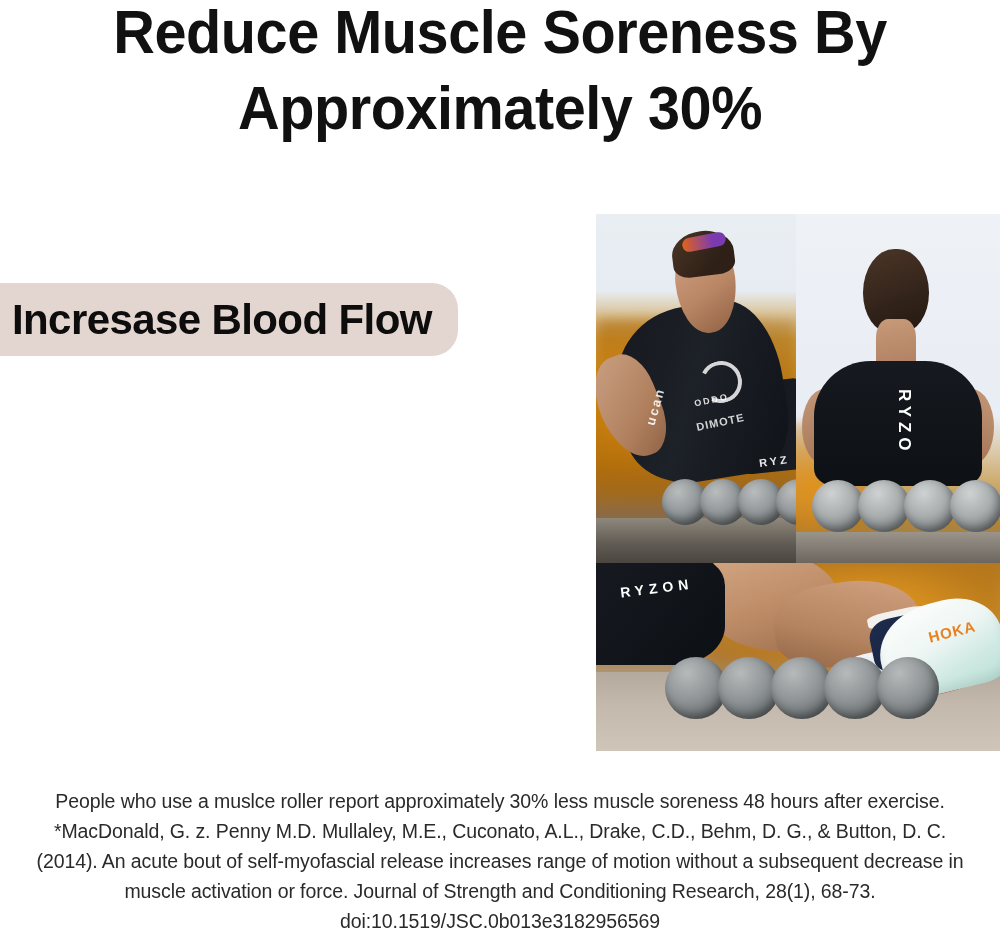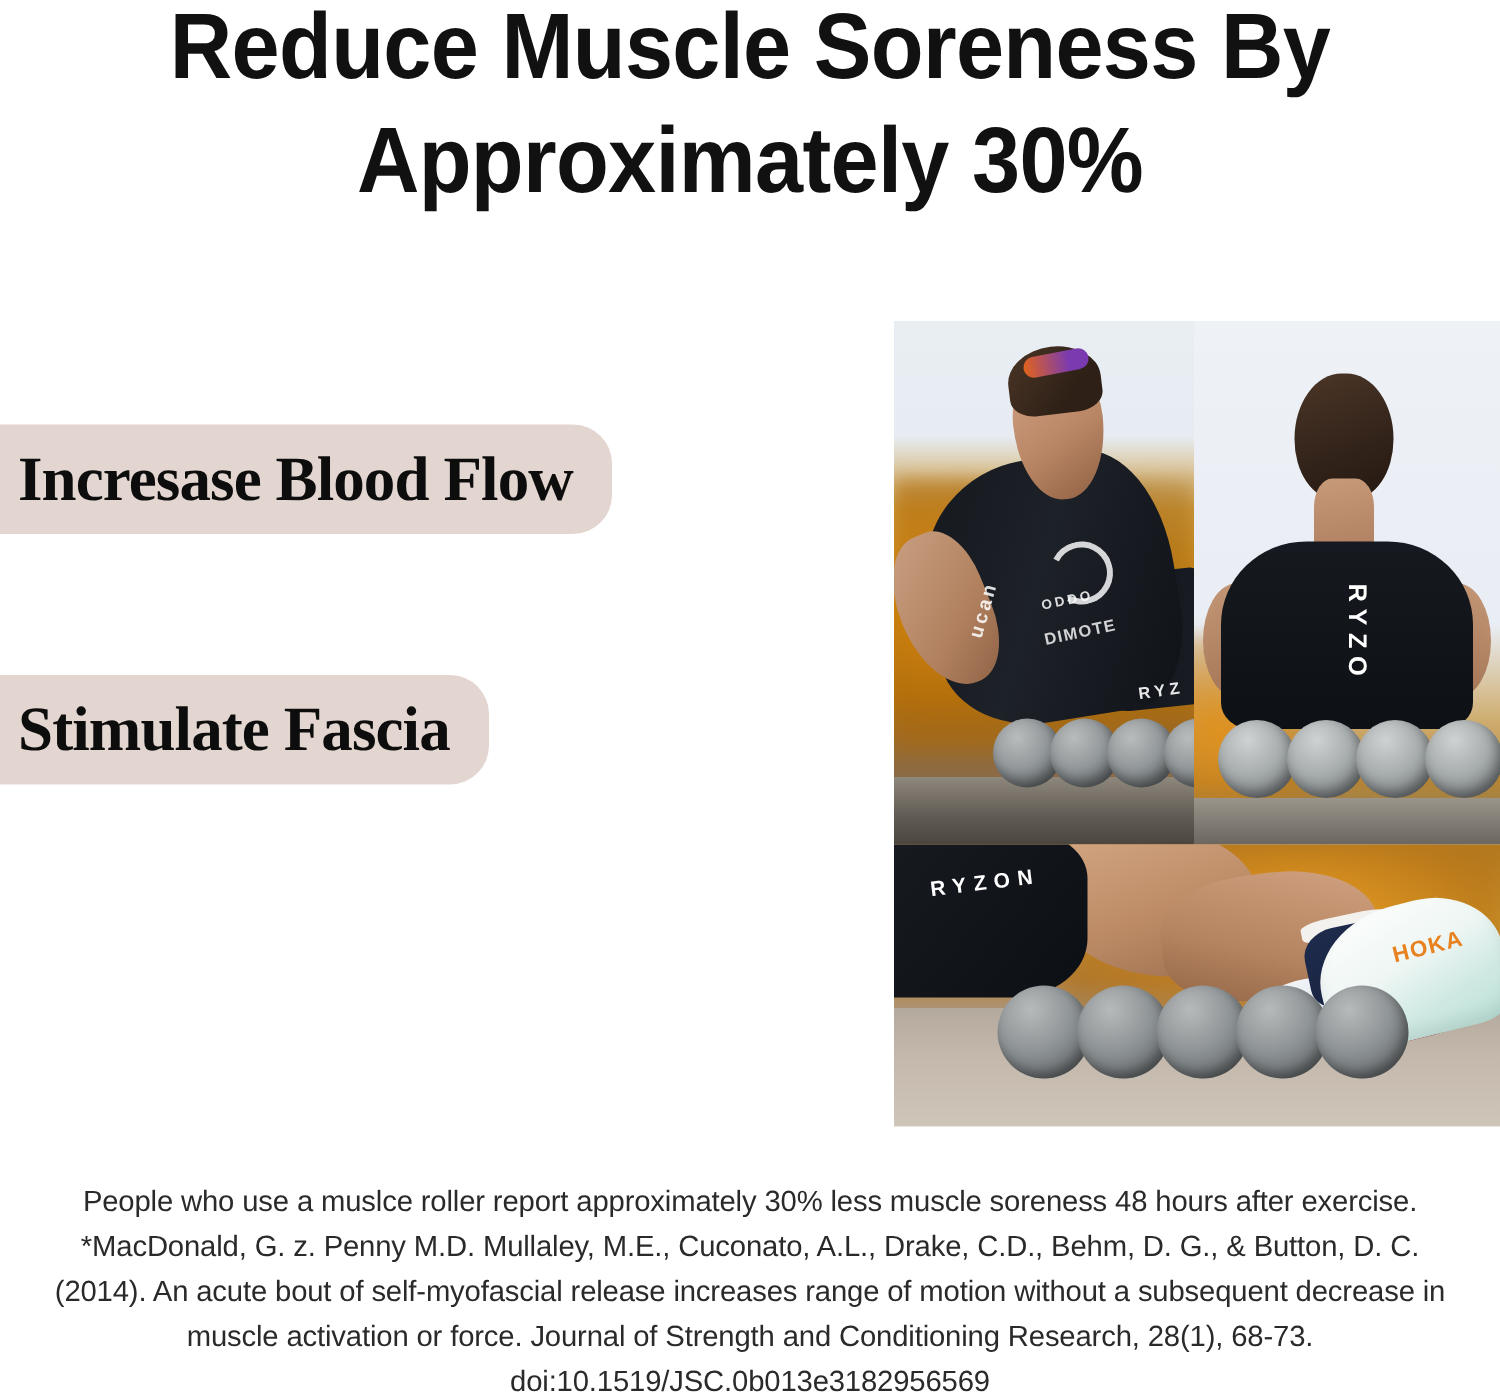--- a/index.html
+++ b/index.html
@@ -47,21 +47,21 @@
     height: 73px;
     display: flex;
     align-items: center;
     box-sizing: border-box;
     padding: 0 26px 0 12px;
     width: max-content;
     max-width: 580px;
   }
   .pill-label {
     color: #0d0d0d;
-    font-family: Liberation Serif, serif;
+    font-family: Liberation Sans, sans-serif;
     font-weight: 700;
     font-size: 42px;
     line-height: 44px;
     letter-spacing: -0.6px;
     white-space: nowrap;
   }
   .pill-gap-1 { height: 94px; }
   .pill-gap-2 { height: 95px; }
 
   
@@ -378,23 +378,20 @@
 </div>
 
 <div class="pills">
 
   <div class="pill">
     <span class="pill-label">Incresase Blood Flow</span>
   </div>
 
   <div class="pill-gap-1"></div>
 
-  <div class="pill">
-    <span class="pill-label">Stimulate Fascia</span>
-  </div>
 
   <div class="pill-gap-2"></div>
 
 
 </div>
 
 <div class="collage">
 
   <div class="photo p1">
     <div class="bg-blur"></div>

